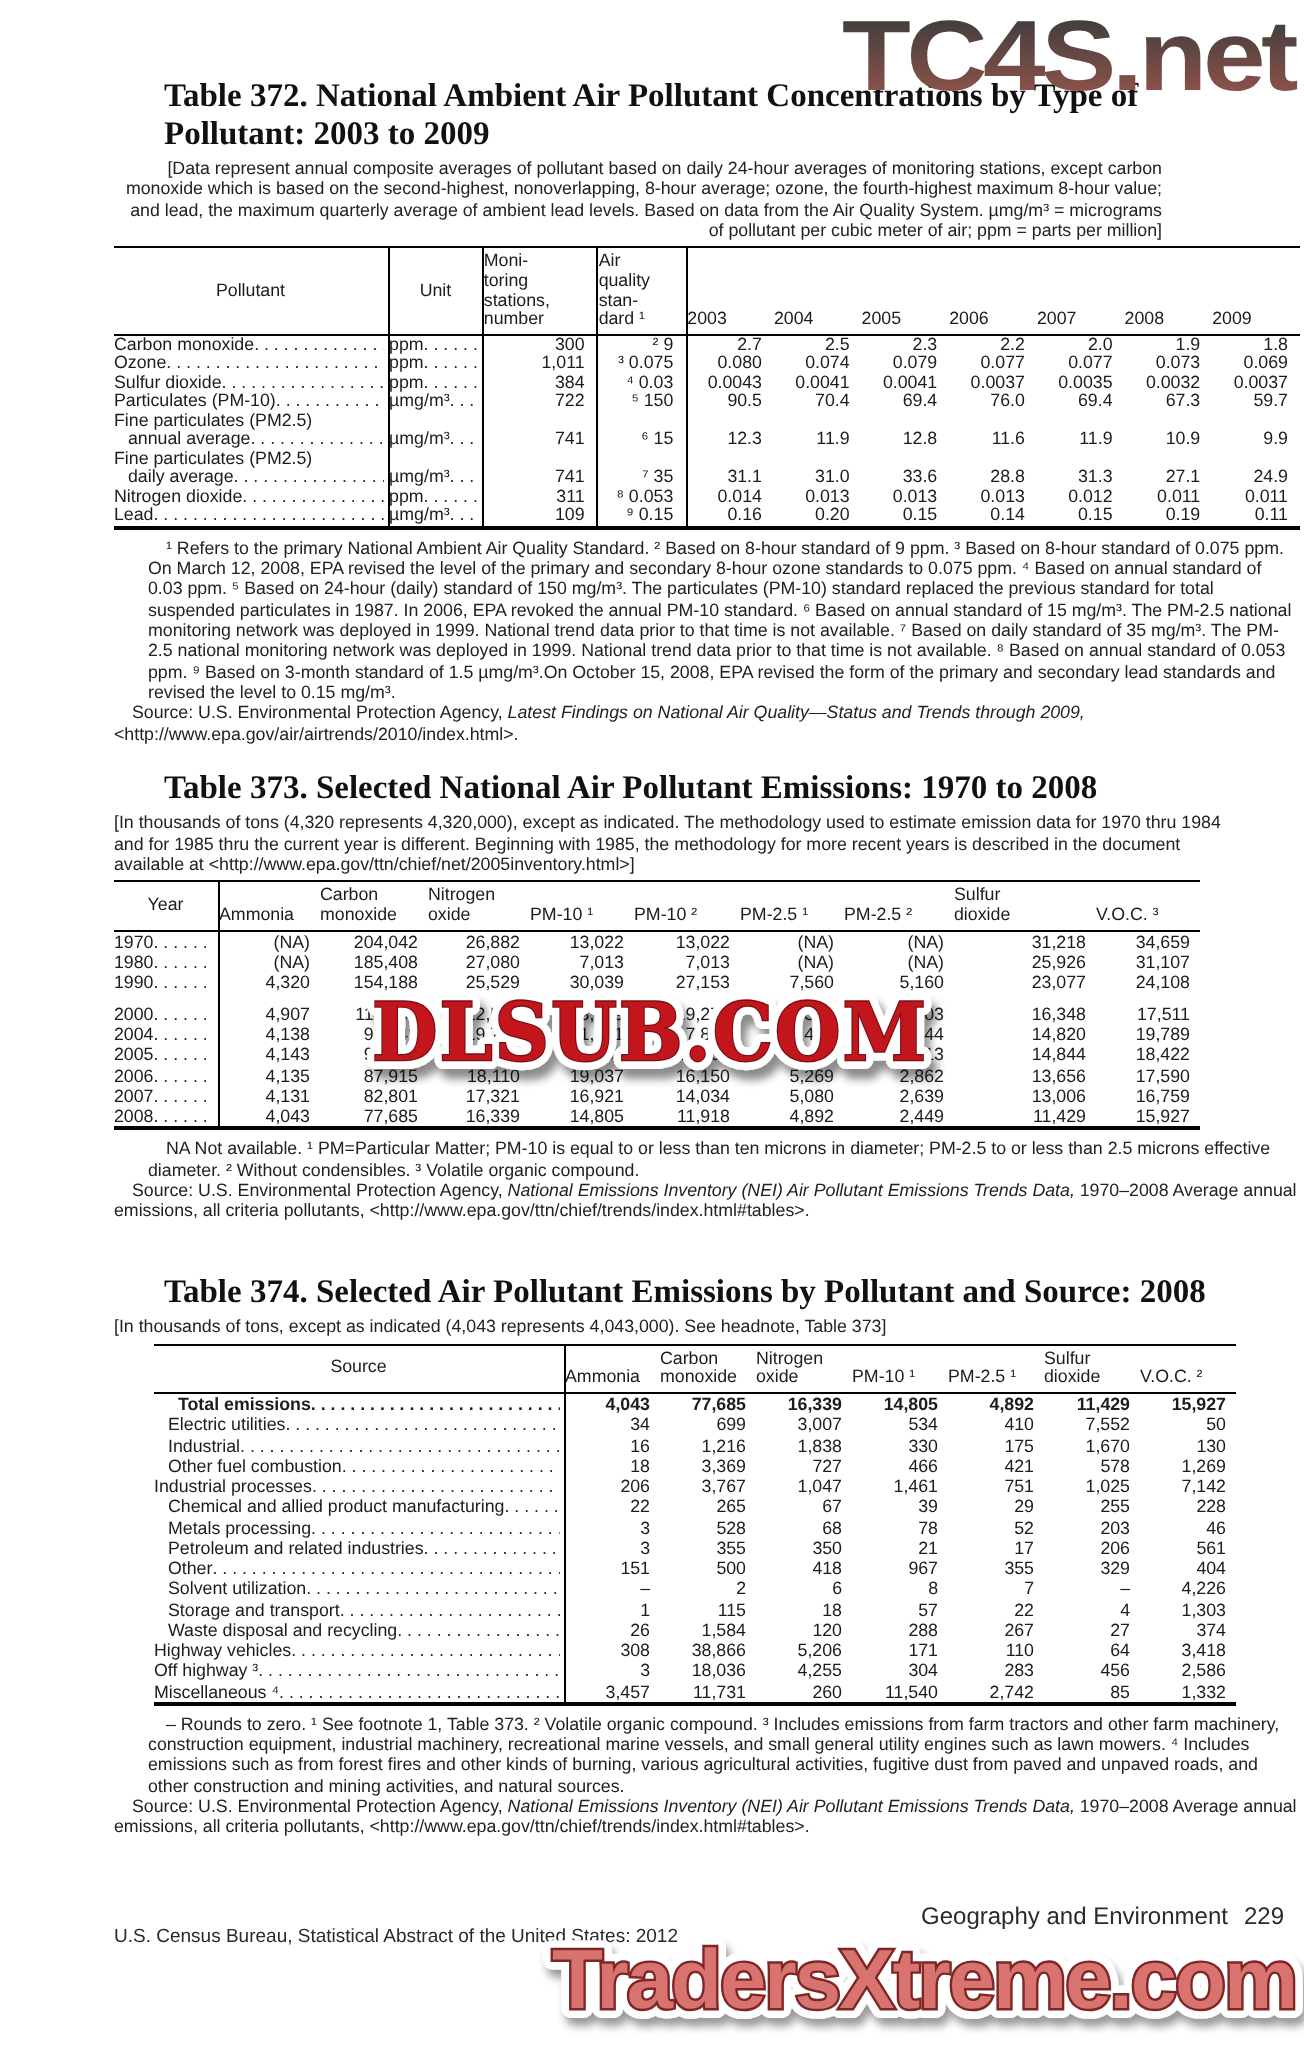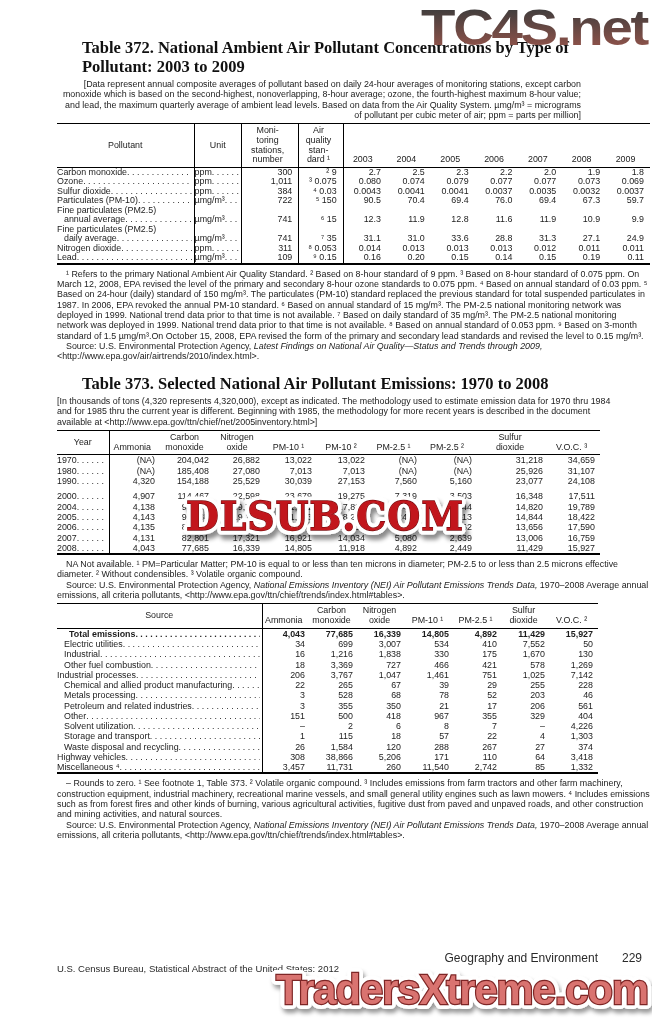--- a/index.html
+++ b/index.html
@@ -12,51 +12,51 @@
        line-height:18.5px;color:#111;margin-left:25px;}
   .ttl-372{margin-top:39px;width:565px;}
   .ttl-373{margin-top:13px;}
   .ttl-374{margin-top:26px;}
   
   .note{font-size:8.9px;line-height:10.3px;margin-top:3px;color:#222;}
   .note-372{width:524px;text-align:right;}
   .note-373{width:566px;}
   .note-374{width:590px;}
   .fn,.src{font-size:8.9px;line-height:10.35px;color:#222;text-indent:9px;}
-  .fn{margin-top:4px;}
+  .fn{margin-top:4px;margin-left:17px;}
   .src i{font-style:italic;}
   
   table{border-collapse:collapse;table-layout:fixed;font-size:8.9px;
         border-top:1px solid #000;border-bottom:2px solid #000;margin-top:3px;}
   #t372{width:593px;}
   #t373{width:543px;}
-  #t374{width:541px;}
+  #t374{width:541px;margin-left:20px;}
   th{font-weight:normal;vertical-align:bottom;white-space:pre-line;
      line-height:9.7px;padding:2px 5px 2px 0;border-bottom:1px solid #000;}
   th.lblh{vertical-align:middle;padding-right:0;}
-  th.numh{text-align:center;}
+  th.numh{text-align:left;}
   .vb{border-right:1px solid #000;}
   td{padding:0;vertical-align:bottom;}
   td.num{text-align:right;padding-right:5px;white-space:nowrap;}
   #t372 td.num{padding-right:6px;}
   #t372 tbody td{line-height:9.45px;}
   #t373 tbody td{line-height:10.3px;}
   #t374 tbody td{line-height:10.25px;}
   tr.bold td{font-weight:bold;}
   tr.gap td{padding-top:5px;}
   td.lbl{overflow:hidden;}
   .lw{display:flex;overflow:hidden;padding-right:2px;}
   .lt{white-space:nowrap;}
   .ind1 .lw{padding-left:7px;}
   .ind2 .lw{padding-left:12px;}
   .dots{flex:1 1 0;overflow:hidden;white-space:nowrap;color:#222;}
   .dots::before{content:" . . . . . . . . . . . . . . . . . . . . . . . . . . . . . . . . . . . . . . . . . . . . . . . . . . . . . . . . . . . . . . . . . . . . . . . .";}
   
   .footer-right{position:absolute;top:951px;right:10px;font-size:12px;color:#2a2a2a;}
-  .footer-right .pgno{margin-left:24px;}
+  .footer-right .pgno{margin-left:8px;}
   .footer-left{position:absolute;top:963px;left:57px;font-size:9.5px;color:#2a2a2a;}
   
   svg.wm{position:absolute;overflow:visible;pointer-events:none;}
   .wm-top{top:0;right:0;}
   .wm-mid{left:180px;top:486px;}
   .wm-bot{left:270px;top:958px;}
 </style>
 </head>
 <body>
 
@@ -522,20 +522,22 @@
           <td class="num">2,449</td>
           <td class="num">11,429</td>
           <td class="num">15,927</td>
         </tr>
       </tbody>
   </table>
 
   <div class="fn">NA Not available. ¹ PM=Particular Matter; PM-10 is equal to or less than ten microns in diameter; PM-2.5 to or less than 2.5 microns effective diameter. ² Without condensibles. ³ Volatile organic compound.</div>
   <div class="src"><span>Source: U.S. Environmental Protection Agency, </span><i>National Emissions Inventory (NEI) Air Pollutant Emissions Trends Data,</i><span> 1970–2008 Average annual emissions, all criteria pollutants, &lt;http://www.epa.gov/ttn/chief/trends/index.html#tables&gt;.</span></div>
 
+  <div class="ttl ttl-374">Table 374. Selected Air Pollutant Emissions by Pollutant and Source: 2008</div>
+  <div class="note note-374">[In thousands of tons, except as indicated (4,043 represents 4,043,000). See headnote, Table 373]</div>
 
   <table id="t374">
     <colgroup>
       <col style="width:205px">
         <col style="width:48px">
         <col style="width:48px">
         <col style="width:48px">
       <col style="width:48px">
         <col style="width:48px">
         <col style="width:48px">
@@ -748,20 +750,35 @@
           <td class="num">38,866</td>
           <td class="num">5,206</td>
           <td class="num">171</td>
           <td class="num">110</td>
           <td class="num">64</td>
           <td class="num">3,418</td>
         </tr>
         <tr>
           <td class="lbl vb">
             <div class="lw">
+              <span class="lt">Off highway ³</span>
+              <span class="dots"></span>
+            </div>
+          </td>
+          <td class="num">3</td>
+          <td class="num">18,036</td>
+          <td class="num">4,255</td>
+          <td class="num">304</td>
+          <td class="num">283</td>
+          <td class="num">456</td>
+          <td class="num">2,586</td>
+        </tr>
+        <tr>
+          <td class="lbl vb">
+            <div class="lw">
               <span class="lt">Miscellaneous ⁴</span>
               <span class="dots"></span>
             </div>
           </td>
           <td class="num">3,457</td>
           <td class="num">11,731</td>
           <td class="num">260</td>
           <td class="num">11,540</td>
           <td class="num">2,742</td>
           <td class="num">85</td>

